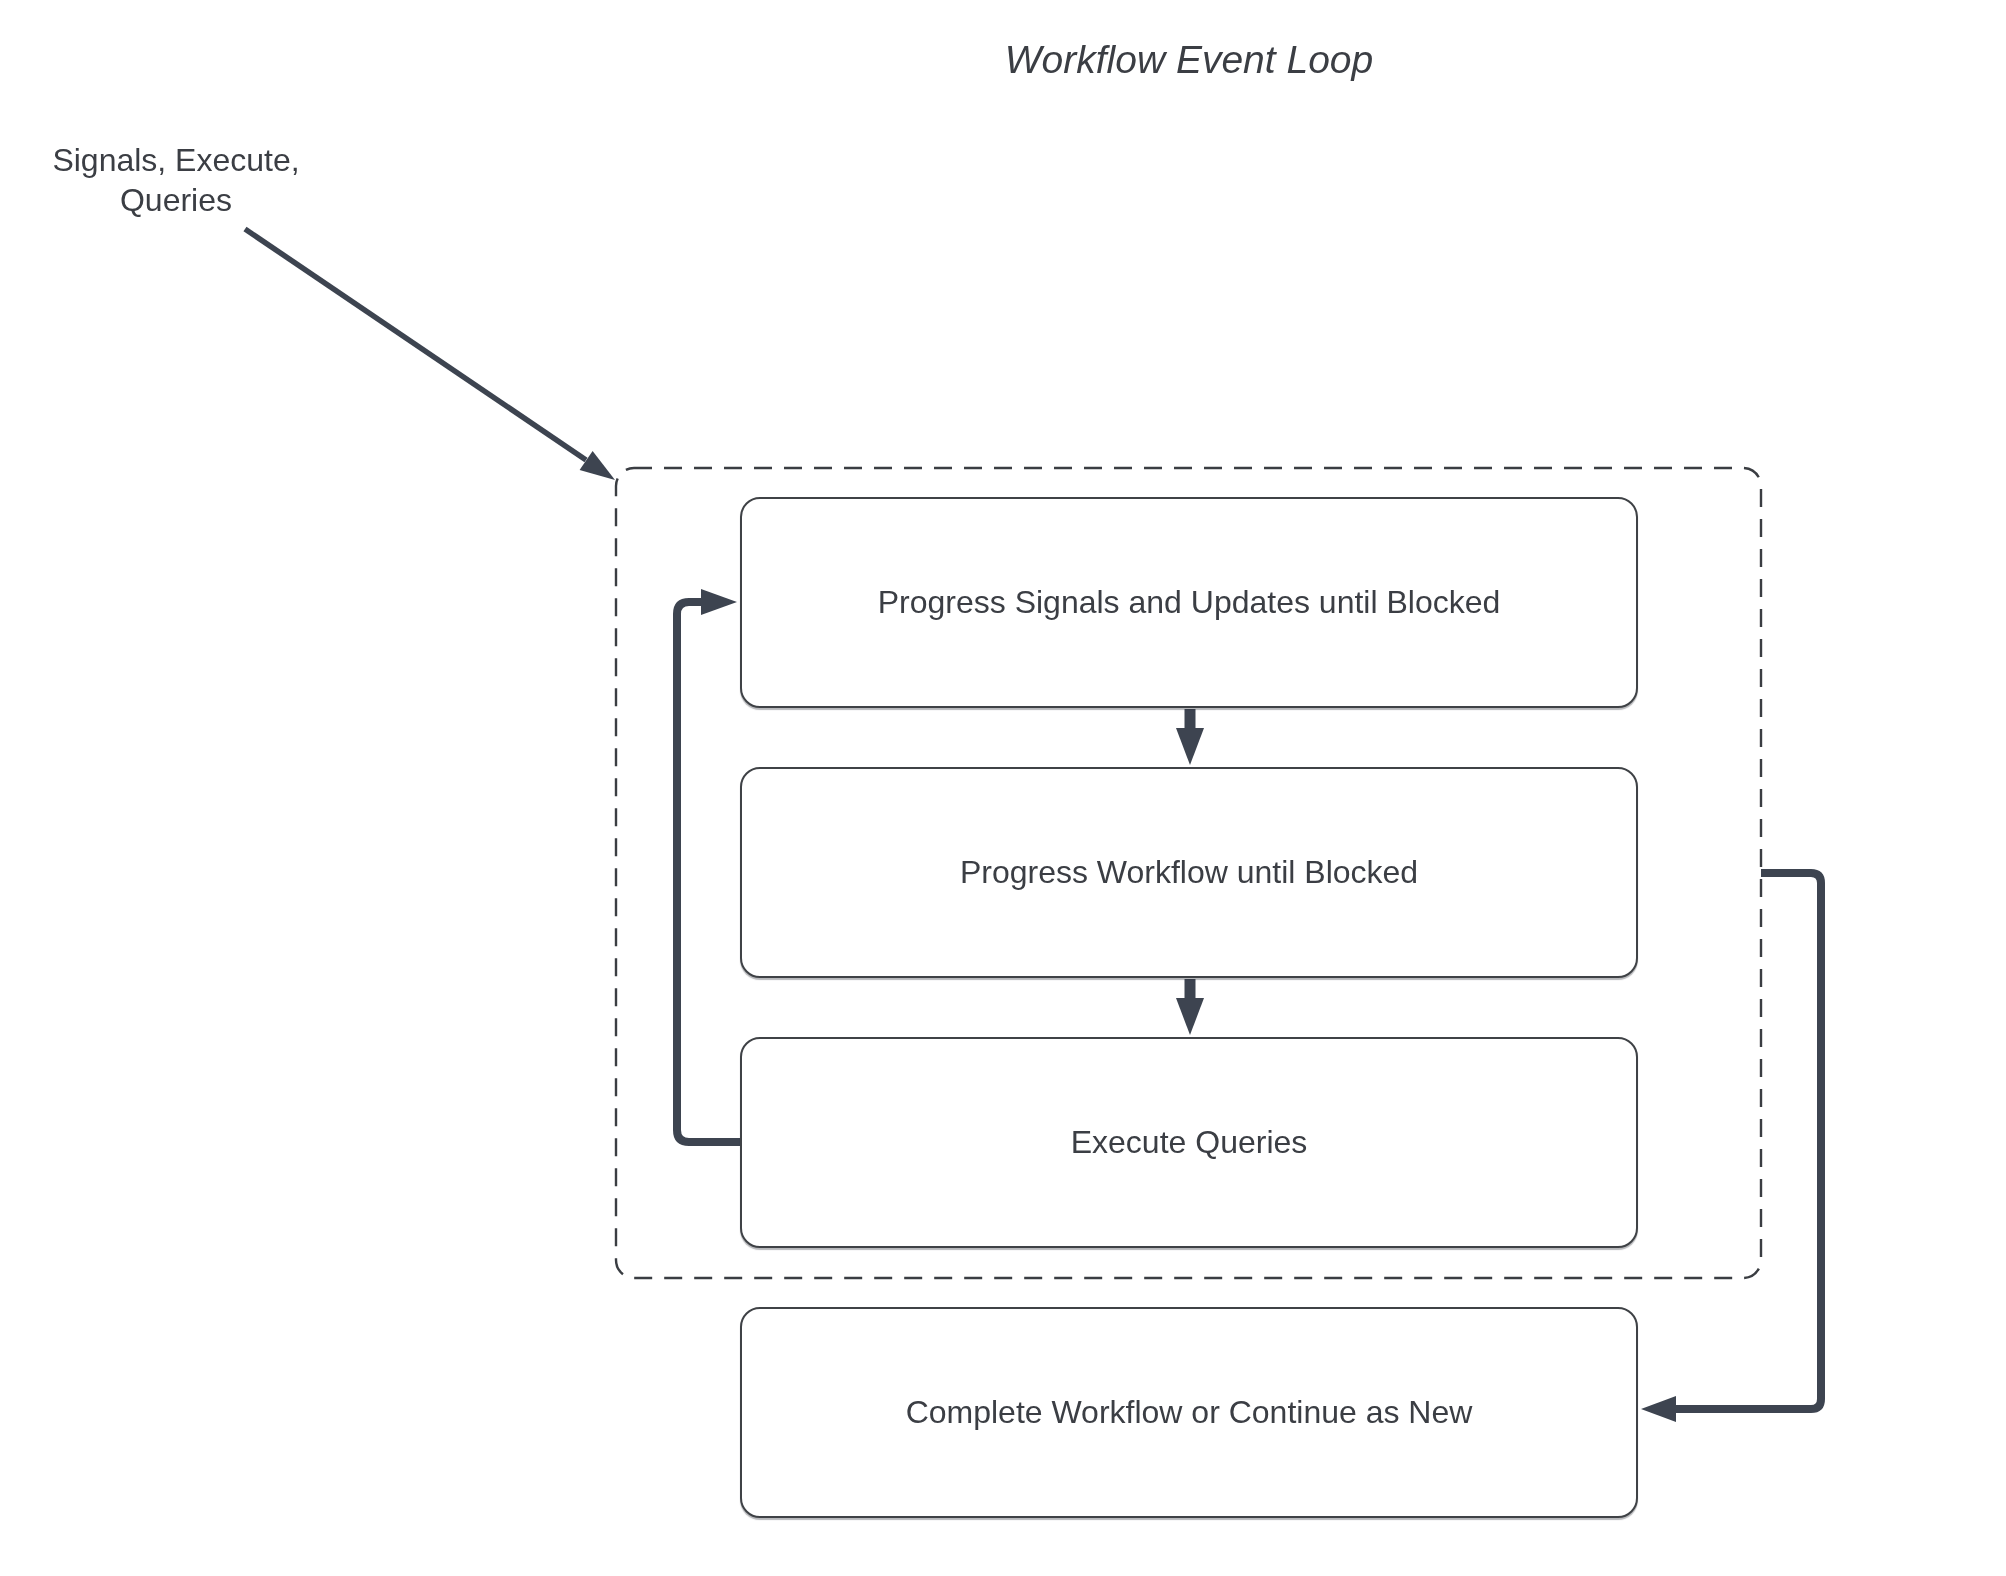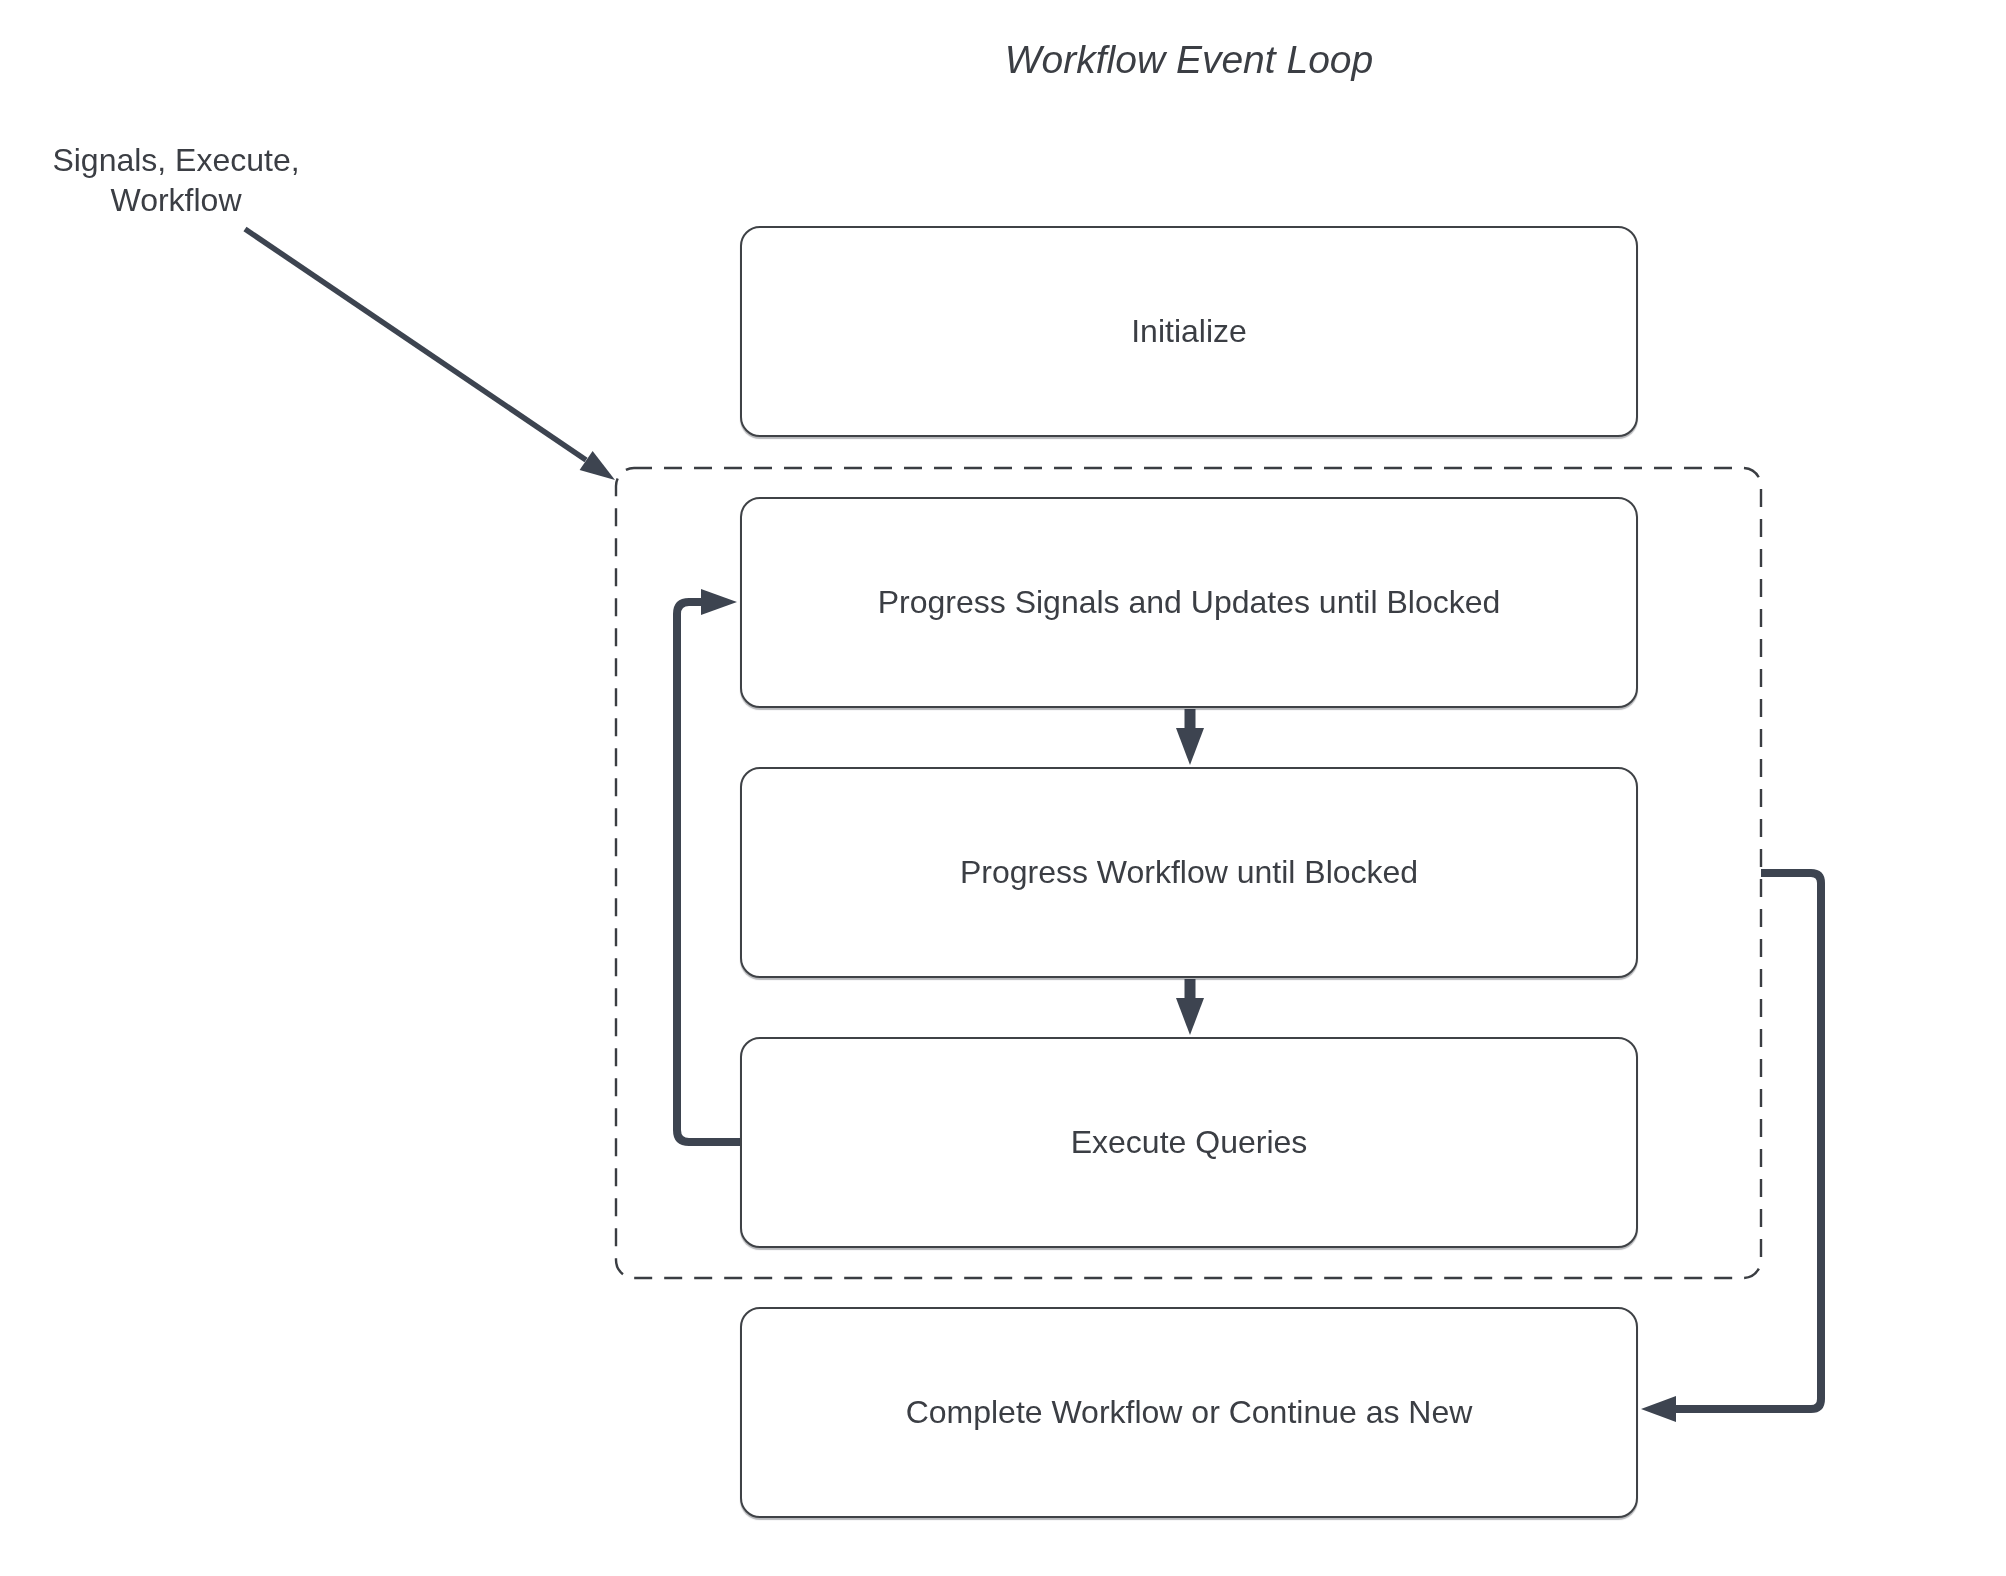--- a/index.html
+++ b/index.html
@@ -101,26 +101,23 @@
     <g>
       <path d="M 1752 873 L 1802 873 Q 1812 873 1812 883 L 1812 1399 Q 1812 1409 1802 1409 L 1667 1409" fill="none" stroke="#3d4450" stroke-width="8"></path>
       <polygon points="1632,1409 1667,1396 1667,1422" fill="#3d4450"></polygon>
     </g>
   </svg>
 
   <div class="diagram-title">Workflow Event Loop</div>
 
   <div class="annotation">
     <div>Signals, Execute,</div>
-    <div>Workflow</div>
+    <div>Queries</div>
   </div>
 
-  <div class="node node-initialize">
-    <span>Initialize</span>
-  </div>
 
   <div class="node node-progress-signals">
     <span>Progress Signals and Updates until Blocked</span>
   </div>
 
   <div class="node node-progress-workflow">
     <span>Progress Workflow until Blocked</span>
   </div>
 
   <div class="node node-execute-queries">

